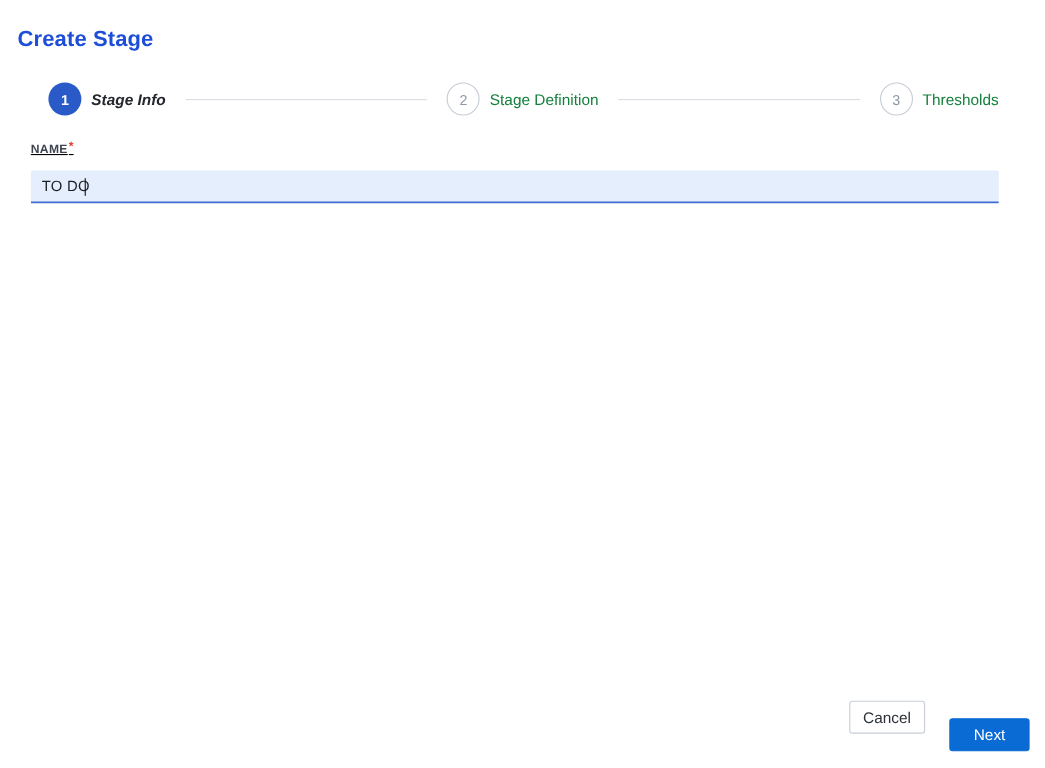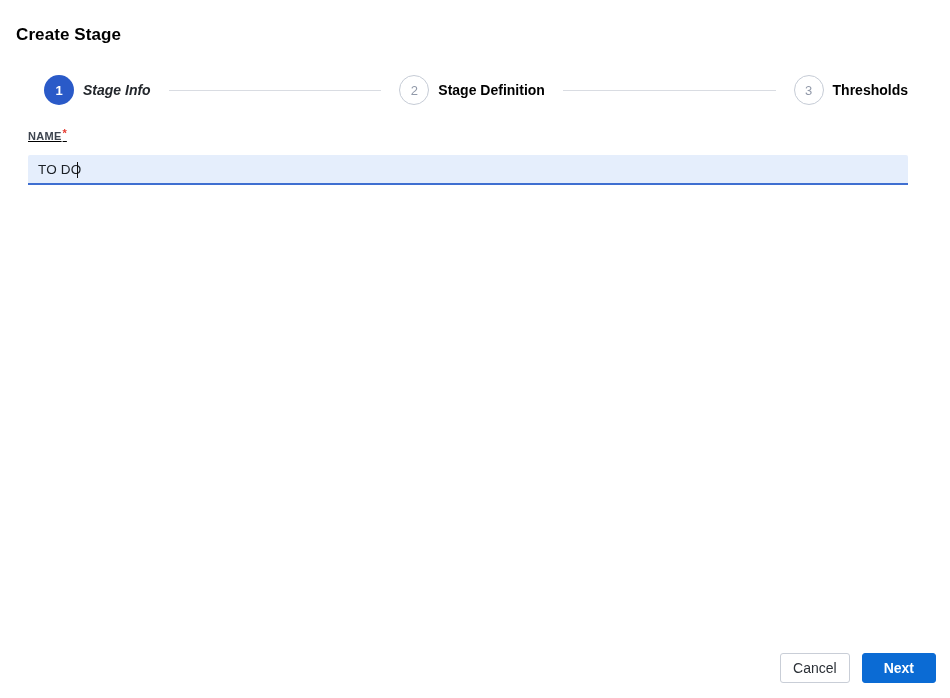--- a/index.html
+++ b/index.html
@@ -8,23 +8,23 @@
     background: #ffffff;
     font-family: "Liberation Sans", sans-serif;
     position: relative;
     overflow: hidden;
   }
 
   
   .page-title {
     position: absolute;
     left: 16px; top: 25px;
-    font-size: 17px;
+    font-size: 20px;
     font-weight: 700;
-    color: #000000;
+    color: #1d4ed8;
     letter-spacing: 0.1px;
   }
 
   
   .stepper {
     position: absolute;
     left: 44px; right: 42px; top: 75px;
     height: 30px;
     display: flex;
     align-items: center;
@@ -49,21 +49,21 @@
     font-weight: 600;
   }
   .step.inactive .step-circle {
     background: #ffffff;
     border: 1px solid #c6ccd6;
     color: #9199a9;
     font-weight: 400;
   }
   .step-label { font-size: 14px; white-space: nowrap; }
   .step.active .step-label { color: #23272c; font-weight: 600; font-style: italic; }
-  .step.inactive .step-label { color: #000000; font-weight: 700; }
+  .step.inactive .step-label { color: #15803d; font-weight: 400; }
   .connector {
     flex: 1 1 auto;
     height: 0;
     border-top: 1px solid #d9dce2;
     margin: 0 18px;
   }
 
   
   .form {
     position: absolute;
@@ -128,21 +128,21 @@
     right: 0; bottom: 3px;
     width: 11px; height: 11px;
     pointer-events: none;
   }
 
   
   .footer-actions {
     position: absolute;
     right: 14px; bottom: 15px;
     display: flex;
-    gap: 12px;
+    gap: 22px;
   }
   .btn {
     height: 30px;
     border-radius: 3px;
     font-family: "Liberation Sans", sans-serif;
     font-size: 14px;
     display: flex;
     align-items: center;
     justify-content: center;
     cursor: pointer;
@@ -151,21 +151,22 @@
     background: #ffffff;
     border: 1px solid #c9ced7;
     color: #2c3137;
     padding: 0 12px;
   }
   .btn-next {
     background: #0b6bd4;
     border: 1px solid #0b6bd4;
     color: #ffffff;
     padding: 0 21px;
-    font-weight: 700;
+    font-weight: 400;
+    margin-top: 16px;
   }
 </style>
 </head>
 <body>
 
 <div class="page-title">Create Stage</div>
 
 <div class="stepper">
   <div class="step active">
     <div class="step-circle">1</div>

